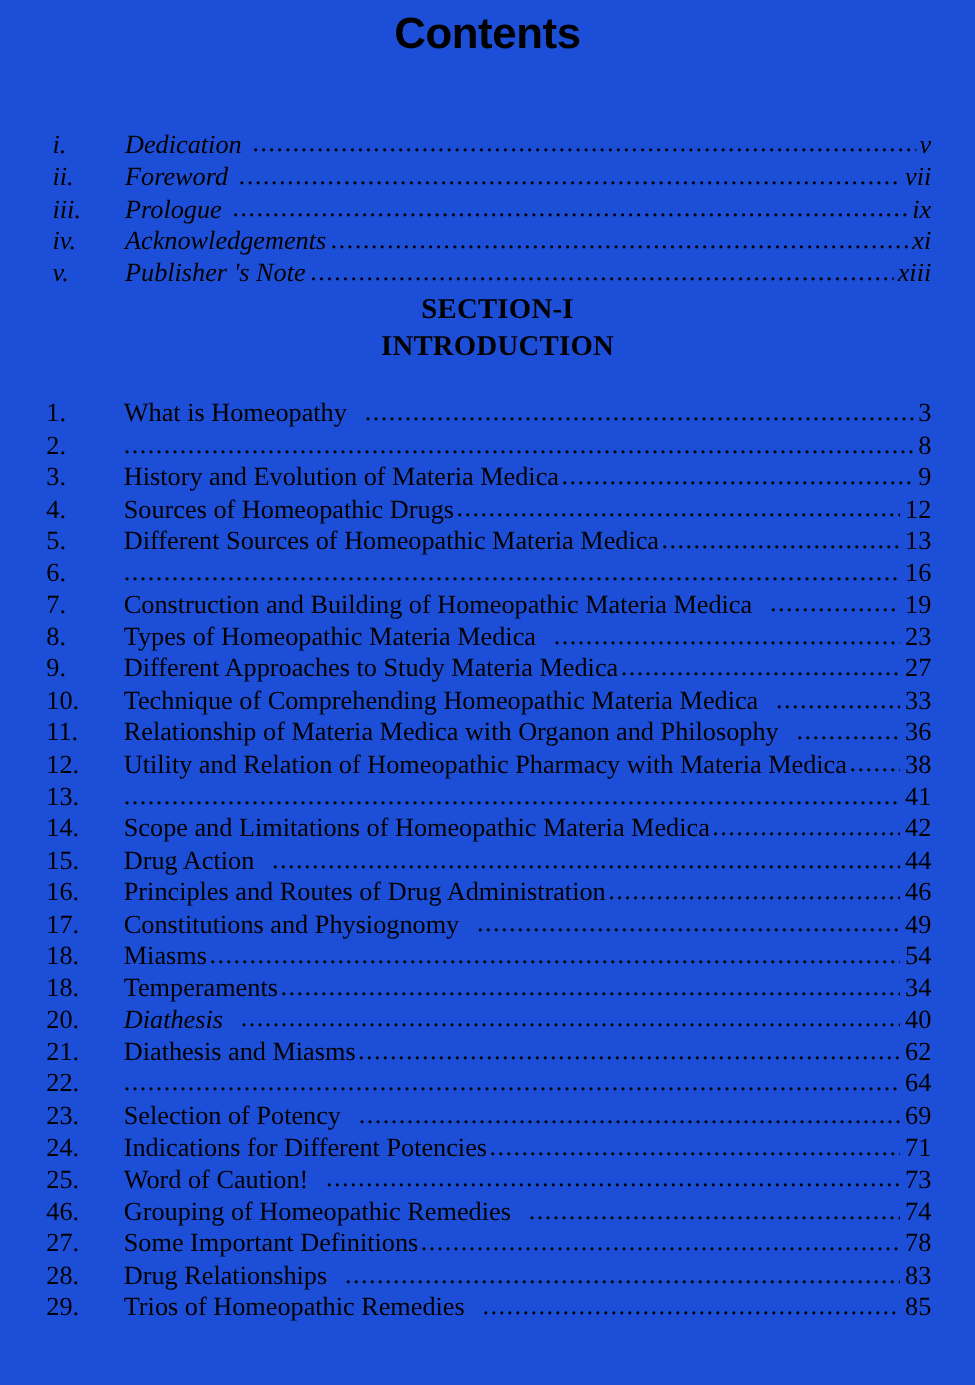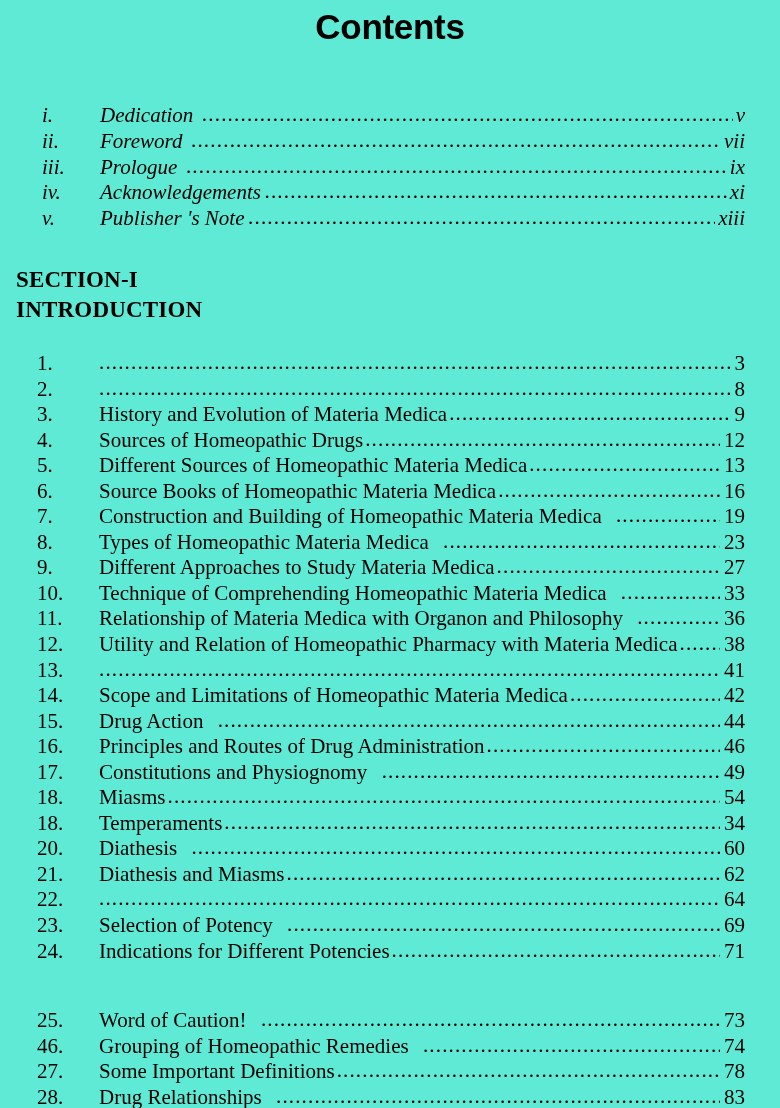--- a/index.html
+++ b/index.html
@@ -4,21 +4,21 @@
 <style>
   html, body {
     margin: 0;
     padding: 0;
     background: #ffffff;
   }
   .page {
     position: relative;
     width: 780px;
     height: 1108px;
-    background: #5eead4;
+    background: #1d4ed8;
     overflow: hidden;
     font-family: "Liberation Serif", "DejaVu Serif", serif;
     color: #000000;
   }
 
   
   .contents-title {
     font-family: "Liberation Sans", "DejaVu Sans", sans-serif;
     font-weight: bold;
     font-size: 35px;
@@ -60,21 +60,21 @@
     transform: translateY(-1px);
   }
   .fm-page {
     flex: none;
     text-align: right;
     padding-left: 3px;
   }
 
   
   .section-head {
-    margin-top: 33px;
+    text-align: center;
     font-weight: bold;
     font-size: 23px;
     line-height: 30px;
     letter-spacing: 0.2px;
     padding-left: 16px;
   }
 
   
   .toc {
     margin-top: 26px;
@@ -154,20 +154,21 @@
     </div>
 
   <div class="section-head">
     <div>SECTION-I</div>
     <div>INTRODUCTION</div>
   </div>
 
   <div class="toc">
       <div class="toc-row gap">
         <span class="toc-num">1.</span>
+        <span class="toc-title" style="padding-right: 9px;">What is Homeopathy</span>
         <span class="toc-leader">......................................................................................................................................................</span>
         <span class="toc-page">3</span>
       </div>
       <div class="toc-row">
         <span class="toc-num">2.</span>
         <span class="toc-leader">......................................................................................................................................................</span>
         <span class="toc-page">8</span>
       </div>
       <div class="toc-row">
         <span class="toc-num">3.</span>
@@ -182,21 +183,20 @@
         <span class="toc-page">12</span>
       </div>
       <div class="toc-row">
         <span class="toc-num">5.</span>
         <span class="toc-title">Different Sources of Homeopathic Materia Medica</span>
         <span class="toc-leader">......................................................................................................................................................</span>
         <span class="toc-page">13</span>
       </div>
       <div class="toc-row">
         <span class="toc-num">6.</span>
-        <span class="toc-title">Source Books of Homeopathic Materia Medica</span>
         <span class="toc-leader">......................................................................................................................................................</span>
         <span class="toc-page">16</span>
       </div>
       <div class="toc-row gap">
         <span class="toc-num">7.</span>
         <span class="toc-title" style="padding-right: 9px;">Construction and Building of Homeopathic Materia Medica</span>
         <span class="toc-leader">......................................................................................................................................................</span>
         <span class="toc-page">19</span>
       </div>
       <div class="toc-row gap">
@@ -265,23 +265,23 @@
         <span class="toc-page">54</span>
       </div>
       <div class="toc-row">
         <span class="toc-num">18.</span>
         <span class="toc-title">Temperaments</span>
         <span class="toc-leader">......................................................................................................................................................</span>
         <span class="toc-page">34</span>
       </div>
       <div class="toc-row gap">
         <span class="toc-num">20.</span>
-        <span class="toc-title" style="padding-right: 9px;">Diathesis</span>
-        <span class="toc-leader">......................................................................................................................................................</span>
-        <span class="toc-page">60</span>
+        <span class="toc-title" style="padding-right: 9px; font-style: italic;">Diathesis</span>
+        <span class="toc-leader">......................................................................................................................................................</span>
+        <span class="toc-page">40</span>
       </div>
       <div class="toc-row">
         <span class="toc-num">21.</span>
         <span class="toc-title">Diathesis and Miasms</span>
         <span class="toc-leader">......................................................................................................................................................</span>
         <span class="toc-page">62</span>
       </div>
       <div class="toc-row">
         <span class="toc-num">22.</span>
         <span class="toc-leader">......................................................................................................................................................</span>
@@ -294,21 +294,21 @@
         <span class="toc-page">69</span>
       </div>
       <div class="toc-row">
         <span class="toc-num">24.</span>
         <span class="toc-title">Indications for Different Potencies</span>
         <span class="toc-leader">......................................................................................................................................................</span>
         <span class="toc-page">71</span>
       </div>
       <div class="toc-row gap">
         <span class="toc-num">25.</span>
-        <span class="toc-title" style="padding-right: 9px; margin-top: 44px;">Word of Caution!</span>
+        <span class="toc-title" style="padding-right: 9px;">Word of Caution!</span>
         <span class="toc-leader">......................................................................................................................................................</span>
         <span class="toc-page">73</span>
       </div>
       <div class="toc-row gap">
         <span class="toc-num">46.</span>
         <span class="toc-title" style="padding-right: 9px;">Grouping of Homeopathic Remedies</span>
         <span class="toc-leader">......................................................................................................................................................</span>
         <span class="toc-page">74</span>
       </div>
       <div class="toc-row">

